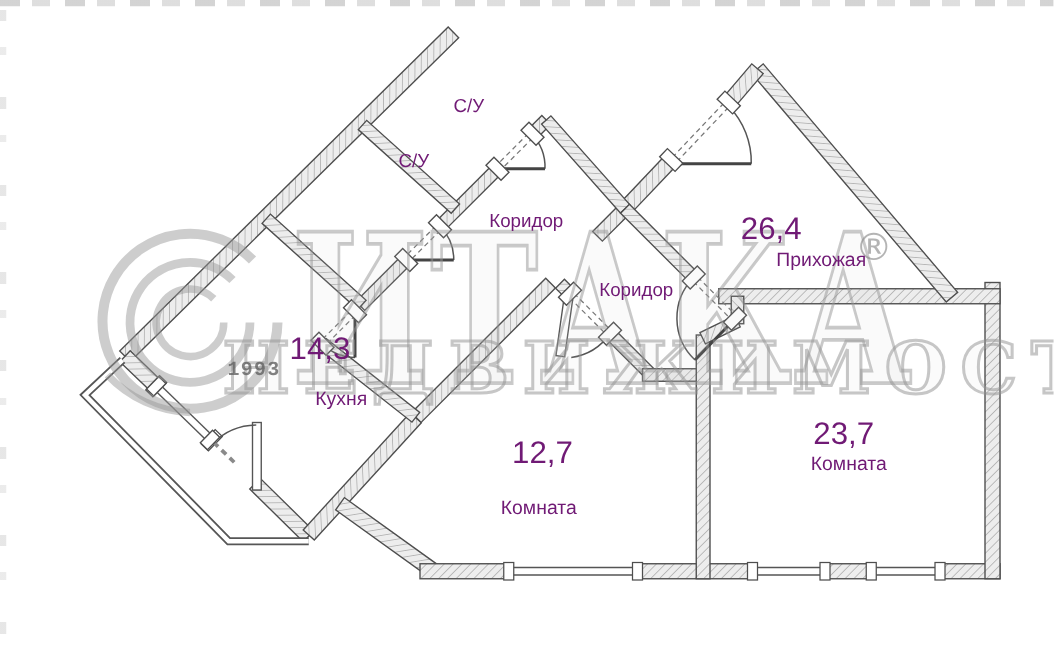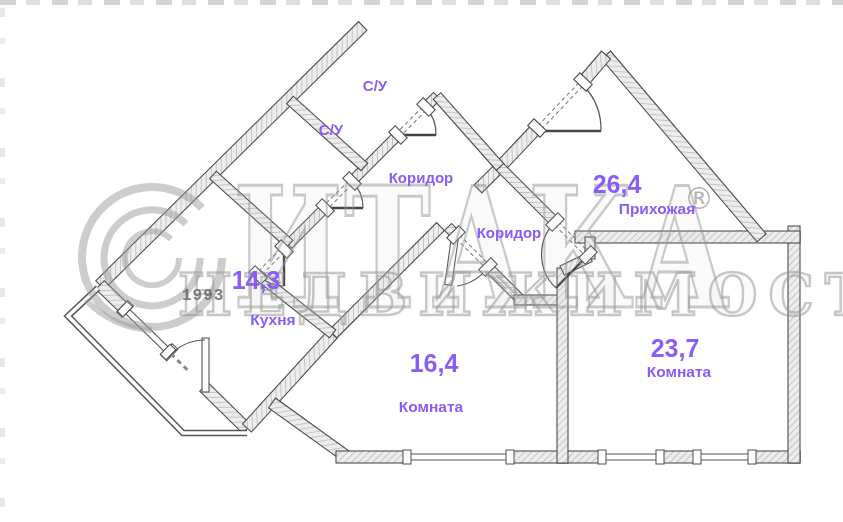--- a/index.html
+++ b/index.html
@@ -20,21 +20,21 @@
       transform:scaleX(0.70);transform-origin:left top;
       -webkit-text-stroke:3px rgba(150,150,150,0.50);color:rgba(205,205,205,0.10);}
   .wm-reg{left:684px;top:181px;font-size:30px;color:rgba(140,140,140,0.65);
       font-family:"DejaVu Sans","Liberation Sans",sans-serif;font-weight:400;}
   .wm-sub{left:178px;top:266px;font-size:57px;line-height:1;letter-spacing:11px;
       -webkit-text-stroke:2.4px rgba(148,148,148,0.52);color:rgba(205,205,205,0.08);}
   .wm-year{left:182px;top:287px;font-size:16px;letter-spacing:1px;
       color:rgba(95,95,95,0.78);font-family:Liberation Mono, monospace;font-weight:700;}
   
   .lb{position:absolute;transform:translate(-50%,-50%);white-space:nowrap;
-      color:#8b5cf6;font-weight:700;}
+      color:#701a75;font-weight:400;}
   .num{font-size:25px;letter-spacing:0px;}
   .nm{font-size:15.5px;}
   .sm{font-size:15px;}
   .cor{font-size:15px;}
 </style>
 </head>
 <body>
 
 <div class="stage">
 
@@ -297,18 +297,18 @@
   <div class="wm wm-year">1993</div>
 
   <div class="lb sm" style="left:375px;top:85px">С/У</div>
   <div class="lb sm" style="left:331px;top:129px">С/У</div>
   <div class="lb cor" style="left:421px;top:177px">Коридор</div>
   <div class="lb cor" style="left:509px;top:232px">Коридор</div>
   <div class="lb num" style="left:617px;top:184px">26,4</div>
   <div class="lb nm" style="left:657px;top:209px">Прихожая</div>
   <div class="lb num" style="left:256px;top:280px">14,3</div>
   <div class="lb nm" style="left:273px;top:320px">Кухня</div>
-  <div class="lb num" style="left:434px;top:363px">16,4</div>
+  <div class="lb num" style="left:434px;top:363px">12,7</div>
   <div class="lb nm" style="left:431px;top:407px">Комната</div>
   <div class="lb num" style="left:675px;top:348px">23,7</div>
   <div class="lb nm" style="left:679px;top:372px">Комната</div>
 
 </div>
 
 </body></html>

